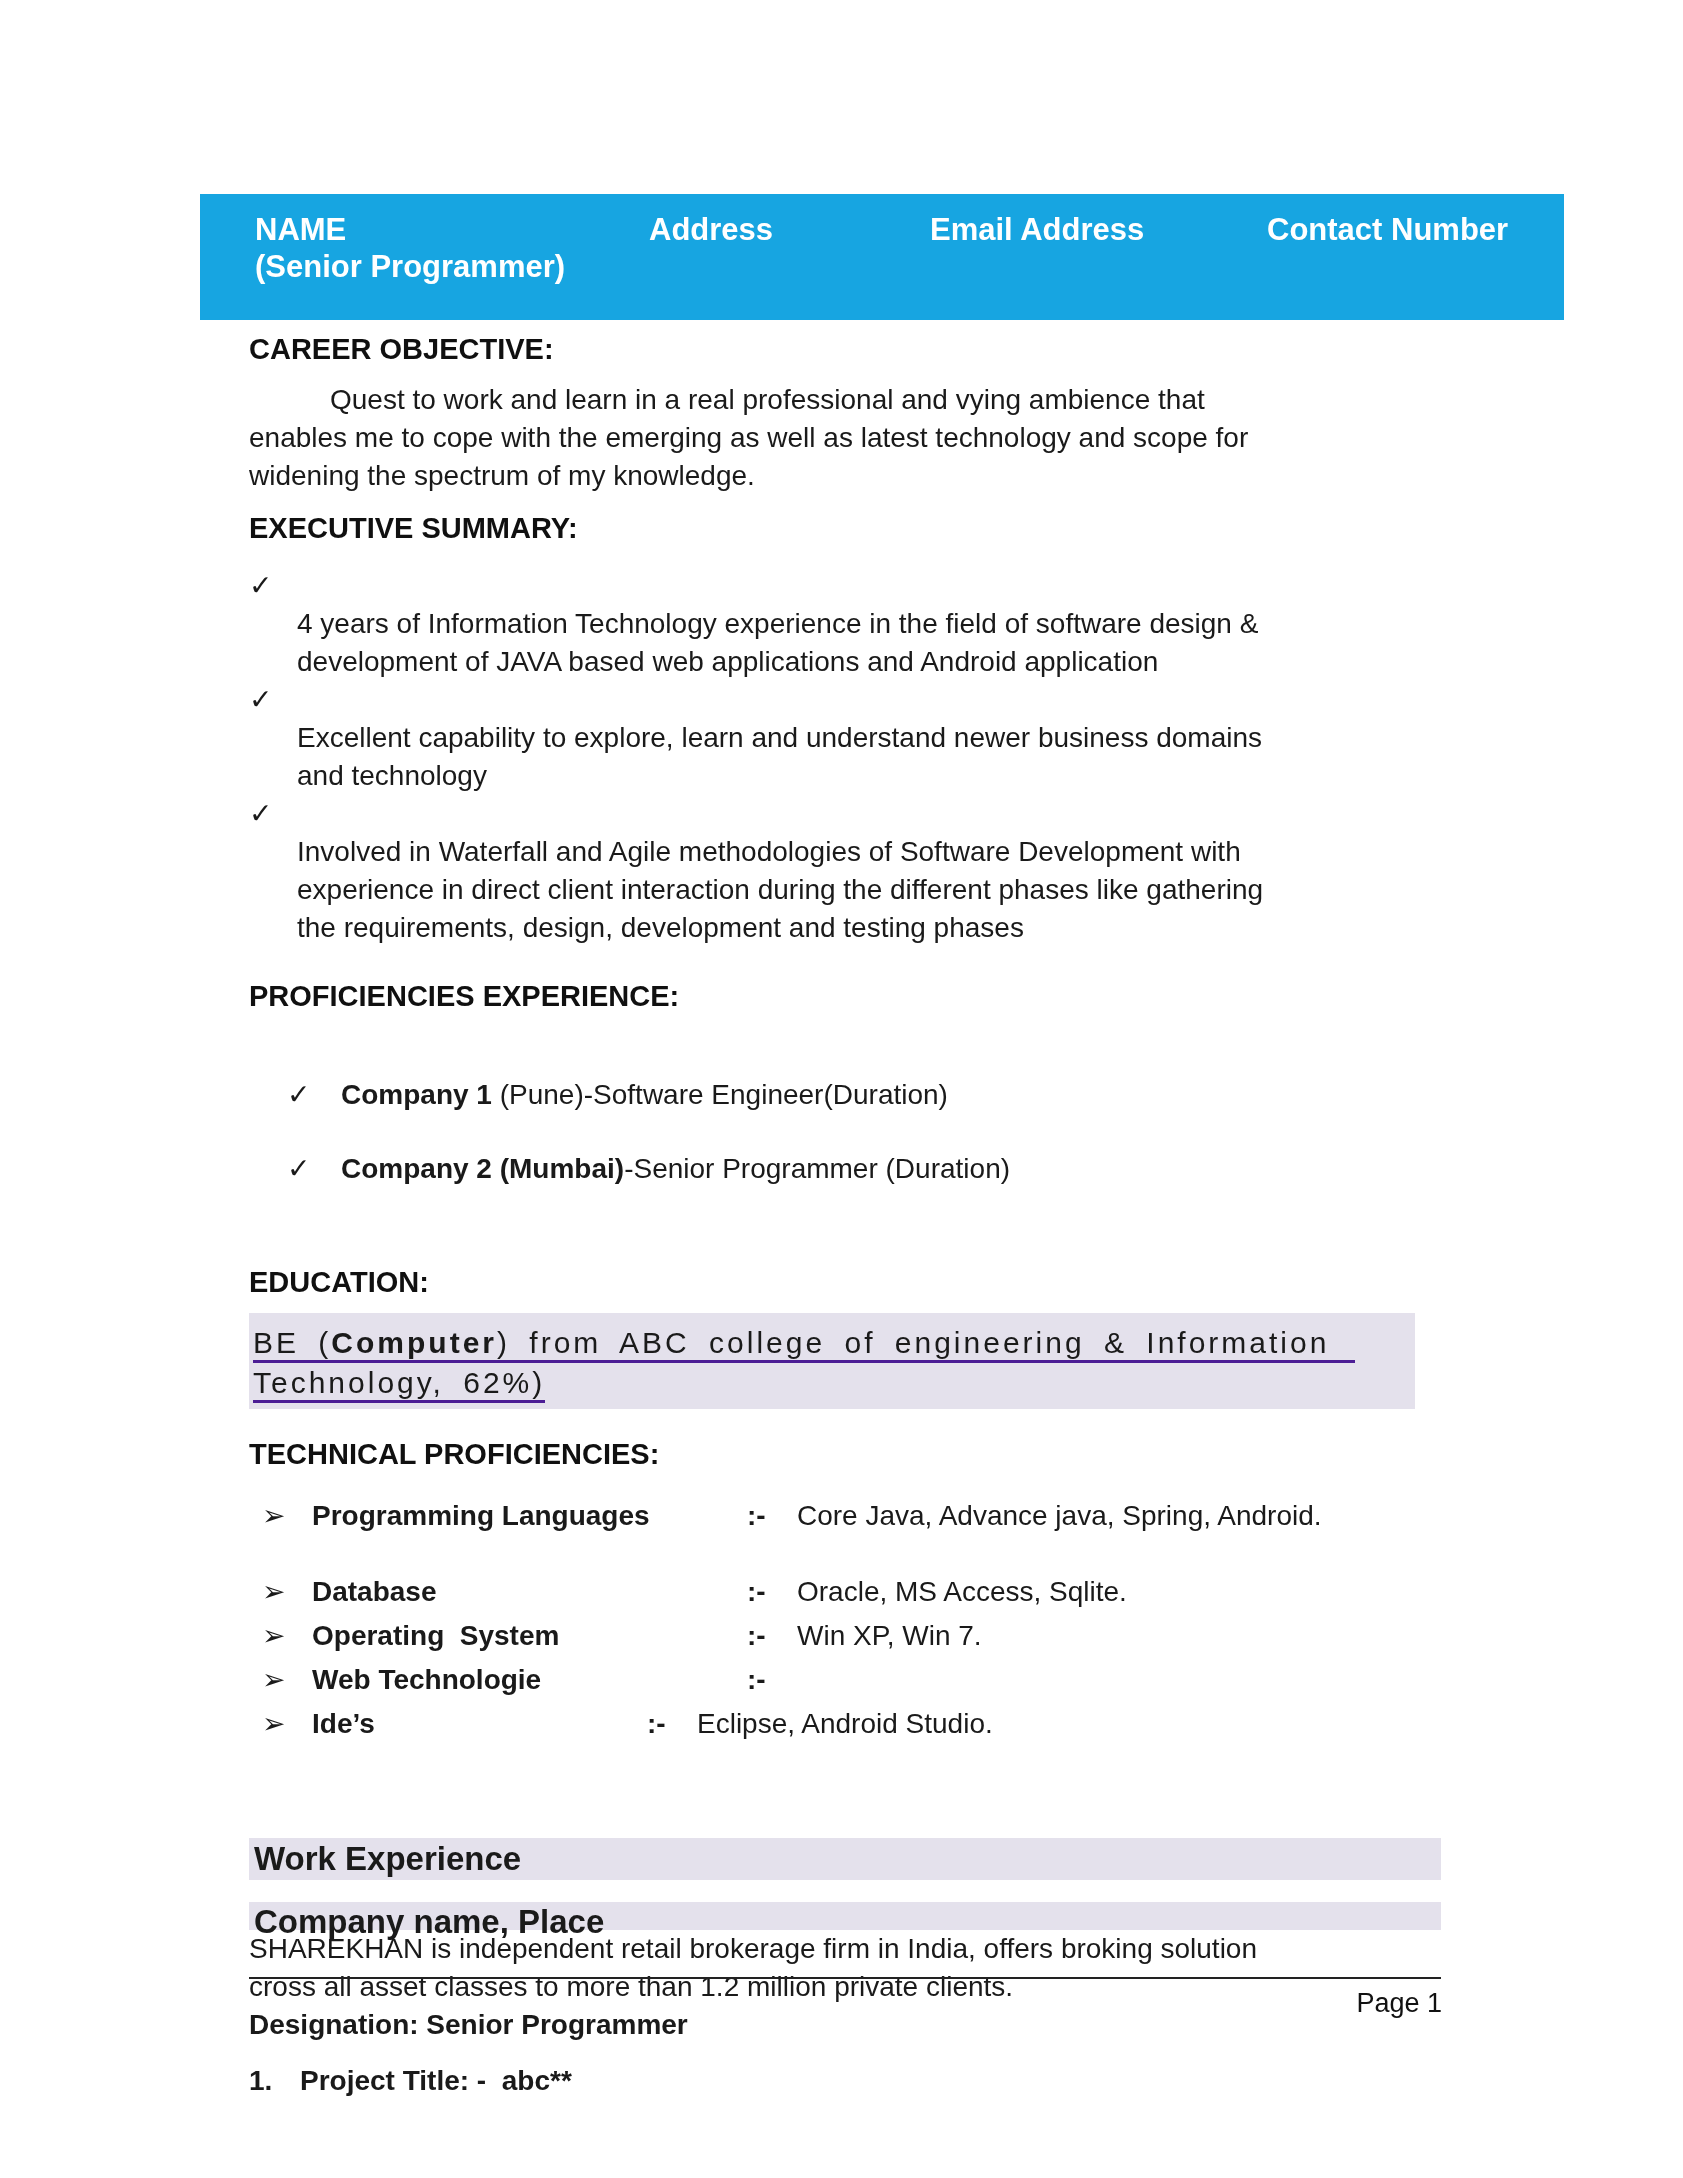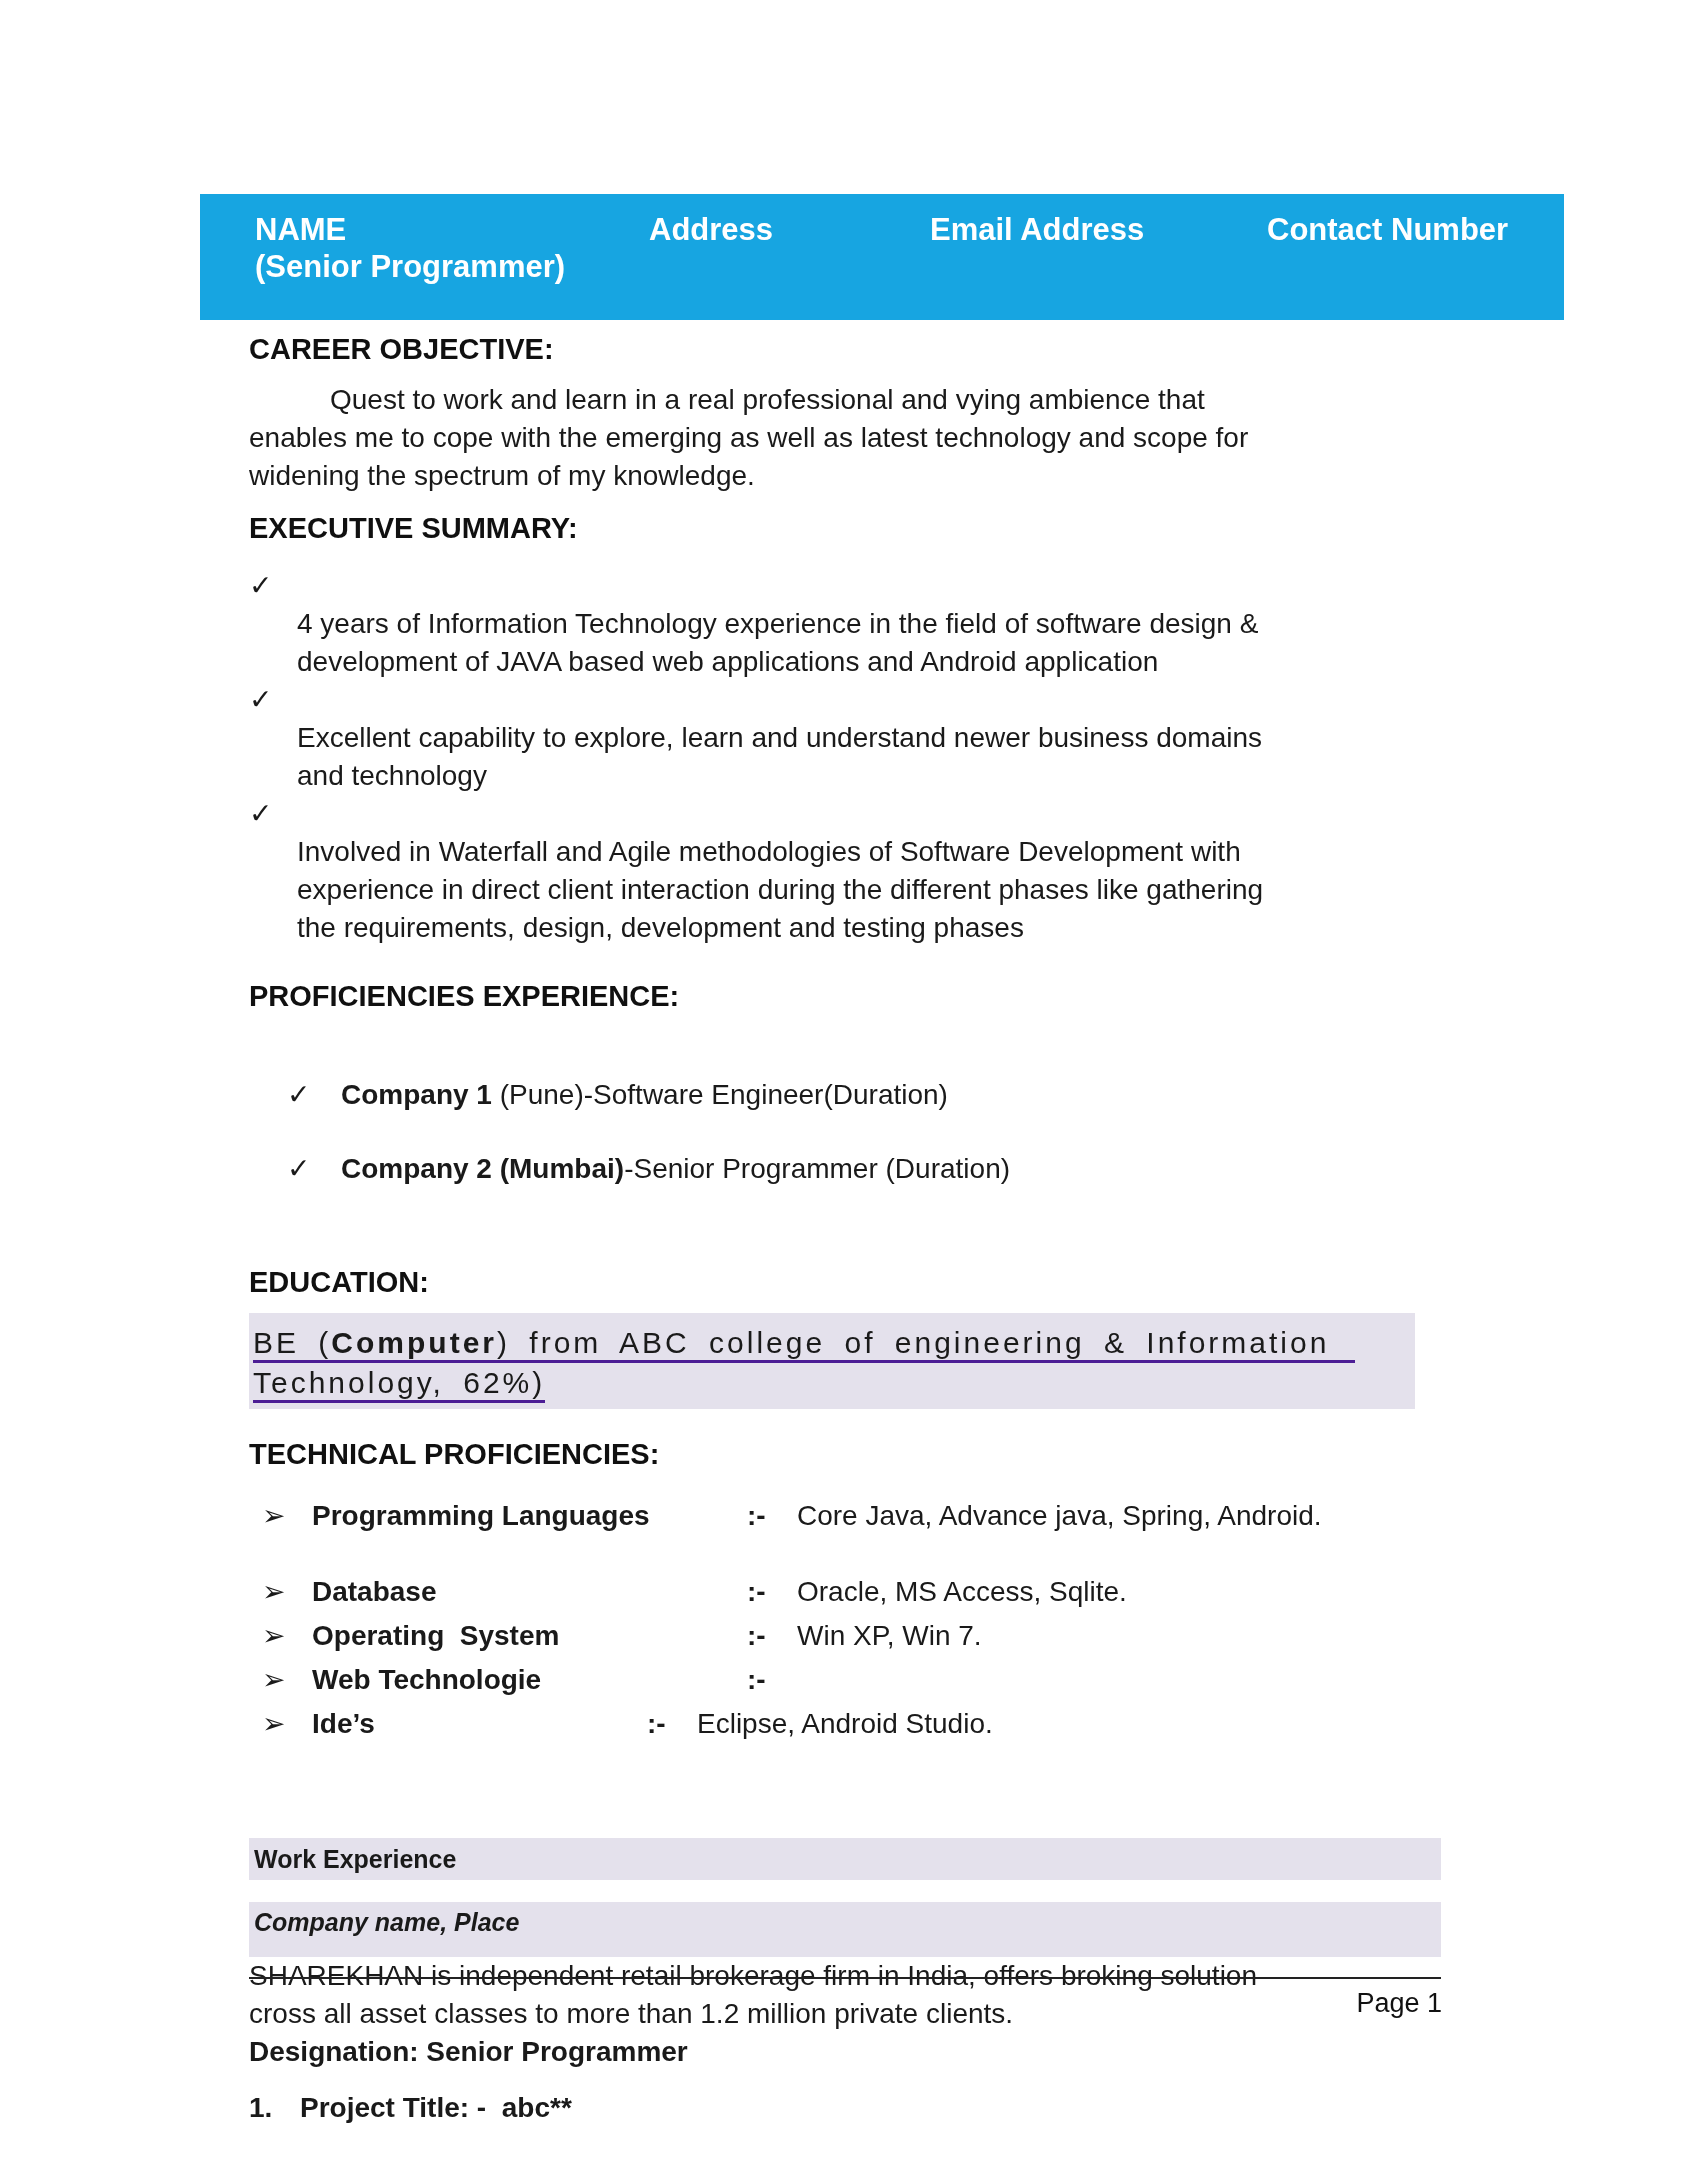--- a/index.html
+++ b/index.html
@@ -48,23 +48,23 @@
   .trow.first { margin-top:24px; }
   .trow.gap { margin-top:38px; }
   .arrow { width:50px; font-size:28px; }
   .tlabel { width:435px; font-weight:bold; white-space:pre; }
   .tsep { width:50px; font-weight:bold; }
   .tvalue { flex:1; }
   .trow.short .tlabel { width:335px; }
   
   .we-bar {
     margin-top:95px; background:#E4E1EC; height:42px; line-height:42px;
-    font-weight:bold; font-size:25px; padding-left:5px;
+    font-weight:bold; font-size:33px; padding-left:5px;
   }
-  .we-bar2 { margin-top:22px; height:55px; line-height:40px;font-style:italic; }
+  .we-bar2 { margin-top:22px; height:28px; line-height:40px; }
   .we-desc { white-space:pre-line; }
   .designation { font-weight:bold; }
   .project { margin-top:18px; font-weight:bold; display:flex; }
   .project .num { width:51px; }
   .project .ptitle { white-space:pre; }
   
   .footer-line { position:absolute; left:249px; top:1977px; width:1192px; border-top:2px solid #222222; }
   .footer-text { position:absolute; left:262px; top:1988px; width:1180px; text-align:right; font-size:27px; color:#111111; }
 </style>
 </head>

